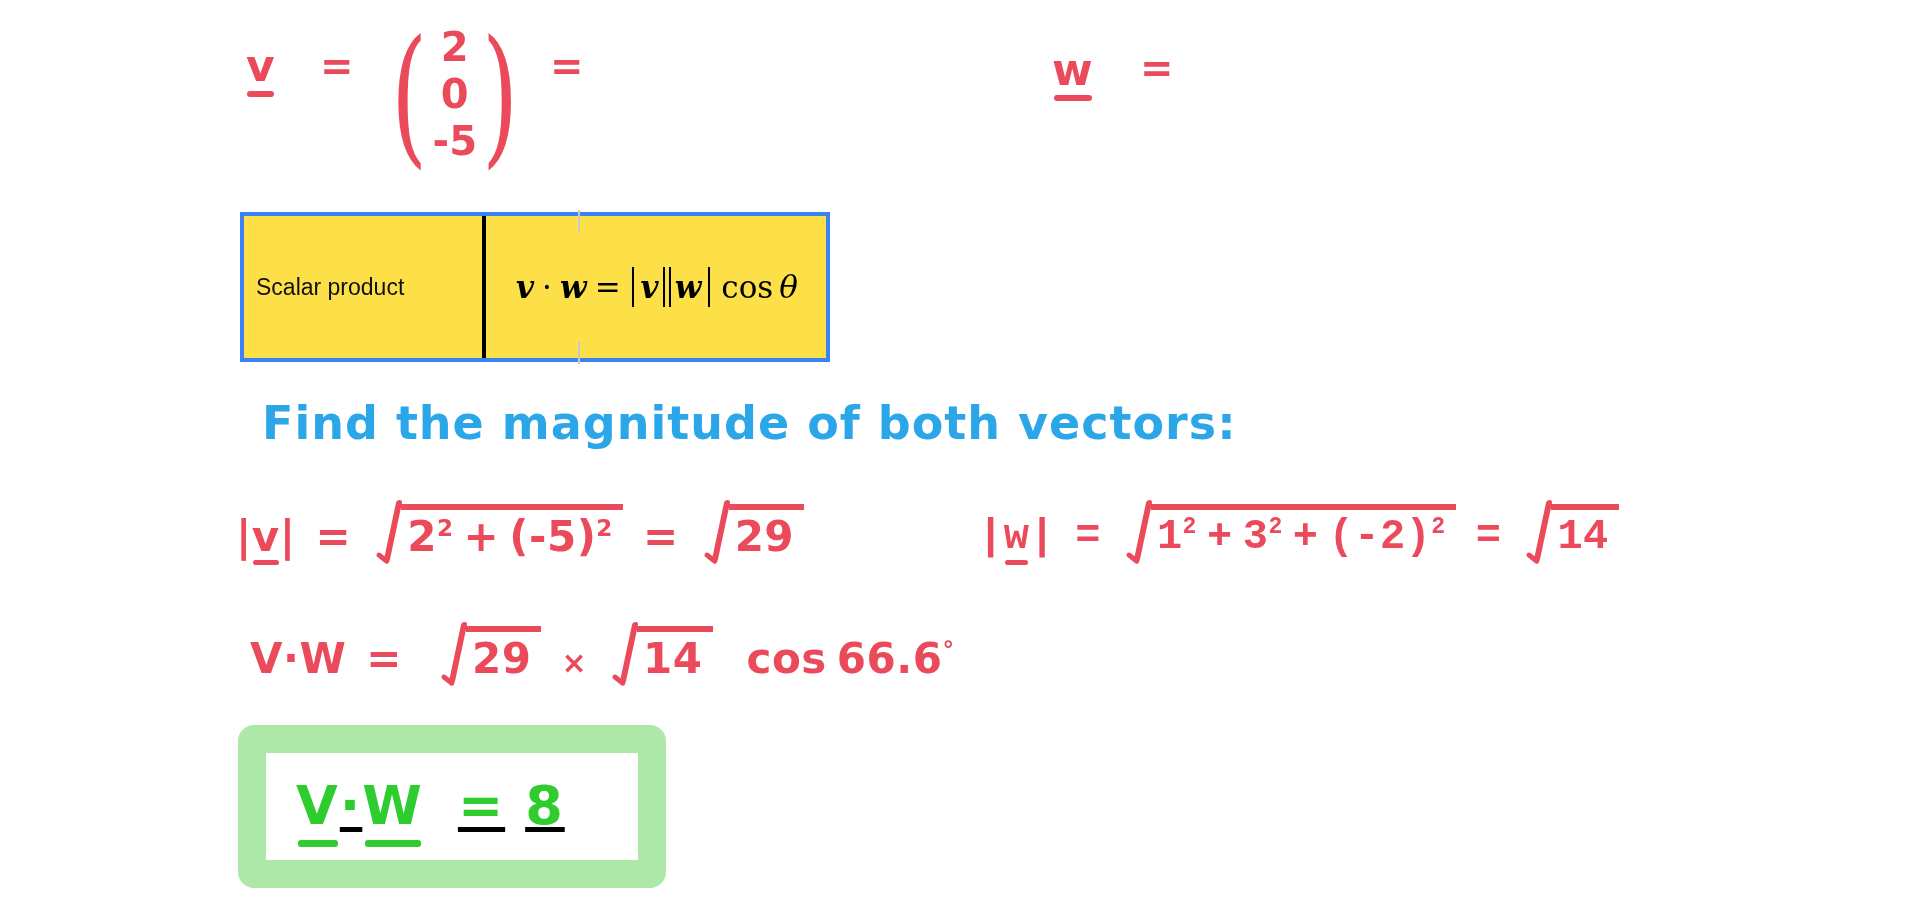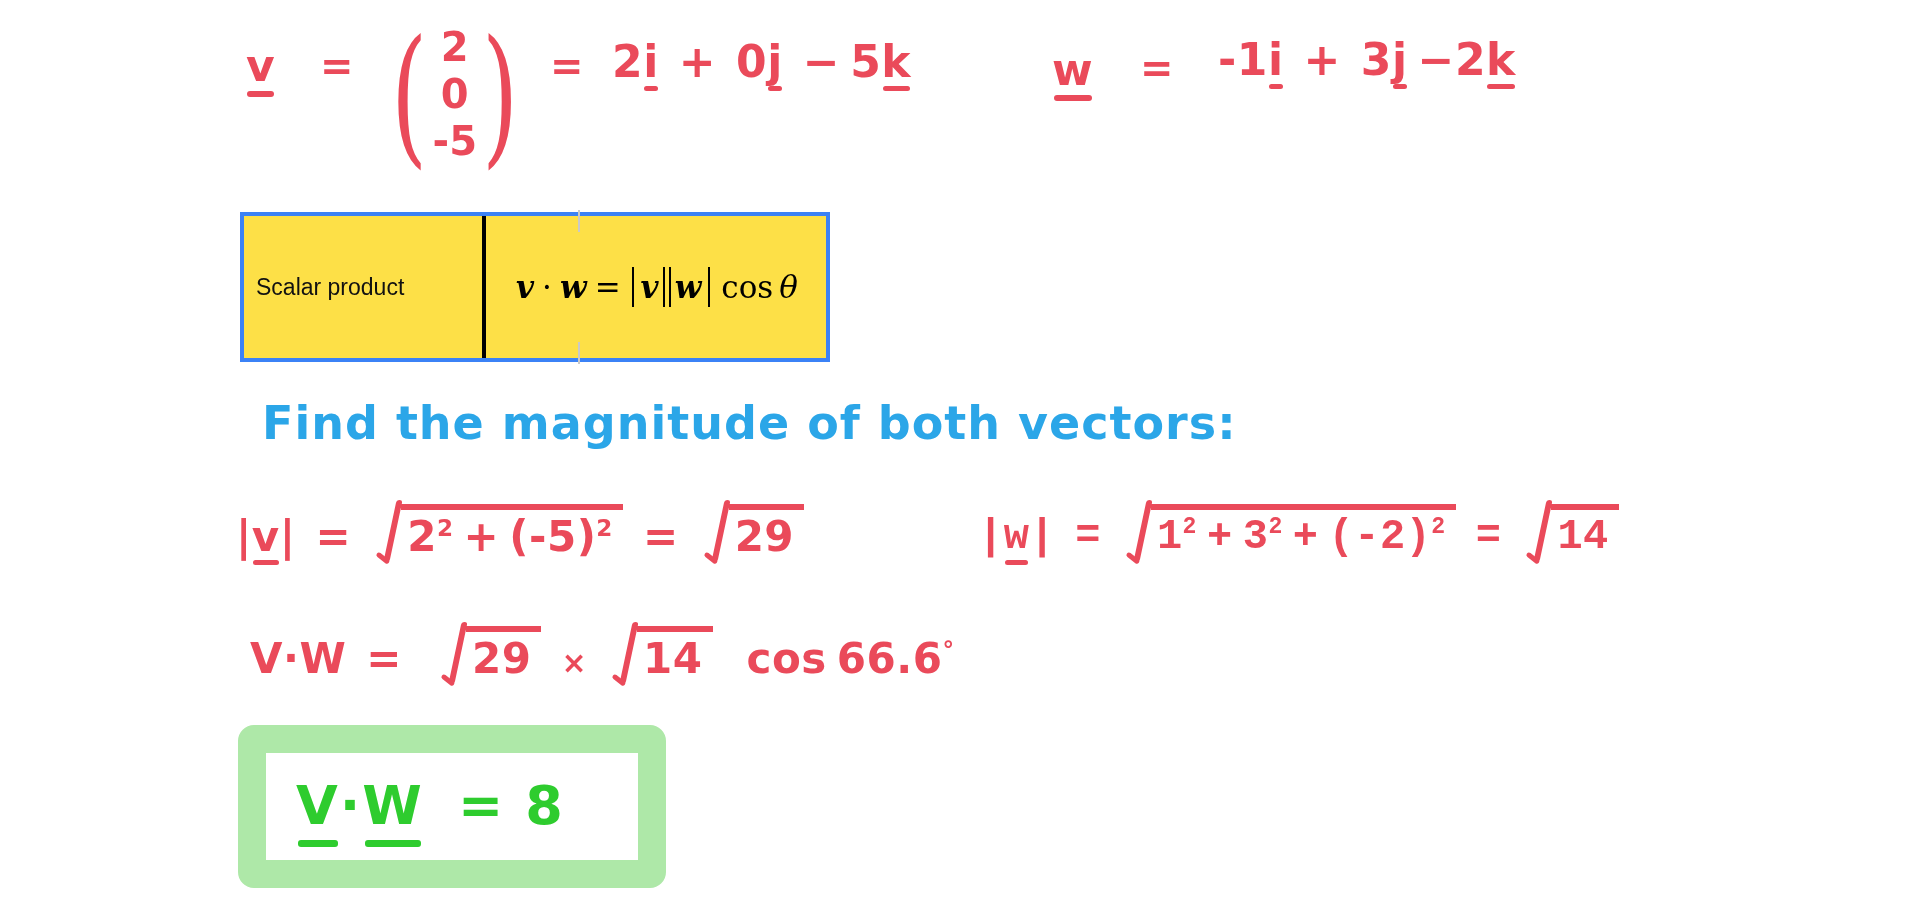--- a/index.html
+++ b/index.html
@@ -239,35 +239,29 @@
       <span>0</span>
       <span>-5</span>
     </span>
     <span class="paren">)</span>
   </div>
 
   <div class="hand red" style="left:550px; top:46px; font-size:40px;">
     <span>=</span>
   </div>
 
-  <div class="hand red" style="left:612px; top:40px; font-size:44px;">
-    <span>2</span><span class="uline thin">i</span><span class="sp sp-m"></span><span>+</span><span class="sp sp-m"></span><span>0</span><span class="uline thin">j</span><span class="sp sp-m"></span><span>−</span><span class="sp sp-s"></span><span>5</span><span class="uline thin">k</span>
-  </div>
 
   <div class="hand red" style="left:1052px; top:48px; font-size:44px;">
     <span class="uline">w</span>
   </div>
 
   <div class="hand red" style="left:1140px; top:48px; font-size:40px;">
     <span>=</span>
   </div>
 
-  <div class="hand red" style="left:1218px; top:38px; font-size:44px;">
-    <span>-1</span><span class="uline thin">i</span><span class="sp sp-m"></span><span>+</span><span class="sp sp-m"></span><span>3</span><span class="uline thin">j</span><span class="sp sp-s"></span><span>−</span><span>2</span><span class="uline thin">k</span>
-  </div>
 
   <div class="deftable" style="left:240px; top:212px; width:590px; height:150px;">
     <div class="cell-label">
       <span>Scalar product</span>
     </div>
     <div class="cell-formula">
       <span class="ghost-tick" style="left:92px; top:-6px;"></span>
       <span class="ghost-tick" style="left:92px; bottom:-6px;"></span>
       <span class="formula">
         <span class="bvec">v</span>
@@ -295,19 +289,19 @@
   </div>
 
   <div class="hand red" style="left:978px; top:498px; font-size:42px;font-family:Liberation Mono, monospace;">
     <span>|</span><span class="uline thin">w</span><span>|</span><span class="sp sp-m"></span><span>=</span><span class="sp sp-m"></span><span class="sqrt"><span class="tick"></span><span class="radicand"><span>1</span><sup class="exp">2</sup><span class="sp sp-s"></span><span>+</span><span class="sp sp-s"></span><span>3</span><sup class="exp">2</sup><span class="sp sp-s"></span><span>+</span><span class="sp sp-s"></span><span>(-2)</span><sup class="exp">2</sup></span></span><span class="sp sp-m"></span><span>=</span><span class="sp sp-m"></span><span class="sqrt"><span class="tick"></span><span class="radicand">14</span></span>
   </div>
 
   <div class="hand red" style="left:250px; top:620px; font-size:42px;">
     <span>V</span><span>·</span><span>W</span><span class="sp sp-m"></span><span>=</span><span class="sp sp-l"></span><span class="sqrt"><span class="tick"></span><span class="radicand">29</span></span><span class="sp sp-m"></span><span style="font-size:30px;">×</span><span class="sp sp-m"></span><span class="sqrt"><span class="tick"></span><span class="radicand">14</span></span><span class="sp sp-l"></span><span>cos</span><span class="sp sp-s"></span><span>66.6</span><sup class="exp">°</sup>
   </div>
 
-  <div class="answer-box" style="left:238px; top:725px; width:428px; height:163px;">
+  <div class="answer-box" style="left:238px; top:725px; width:428px; height:163px;text-decoration:underline;">
     <span class="answer-text">
       <span class="uline">V</span><span>·</span><span class="uline">W</span><span class="sp sp-l"></span><span>=</span><span class="sp sp-m"></span><span>8</span>
     </span>
   </div>
 
 </div>
 
 </body></html>

